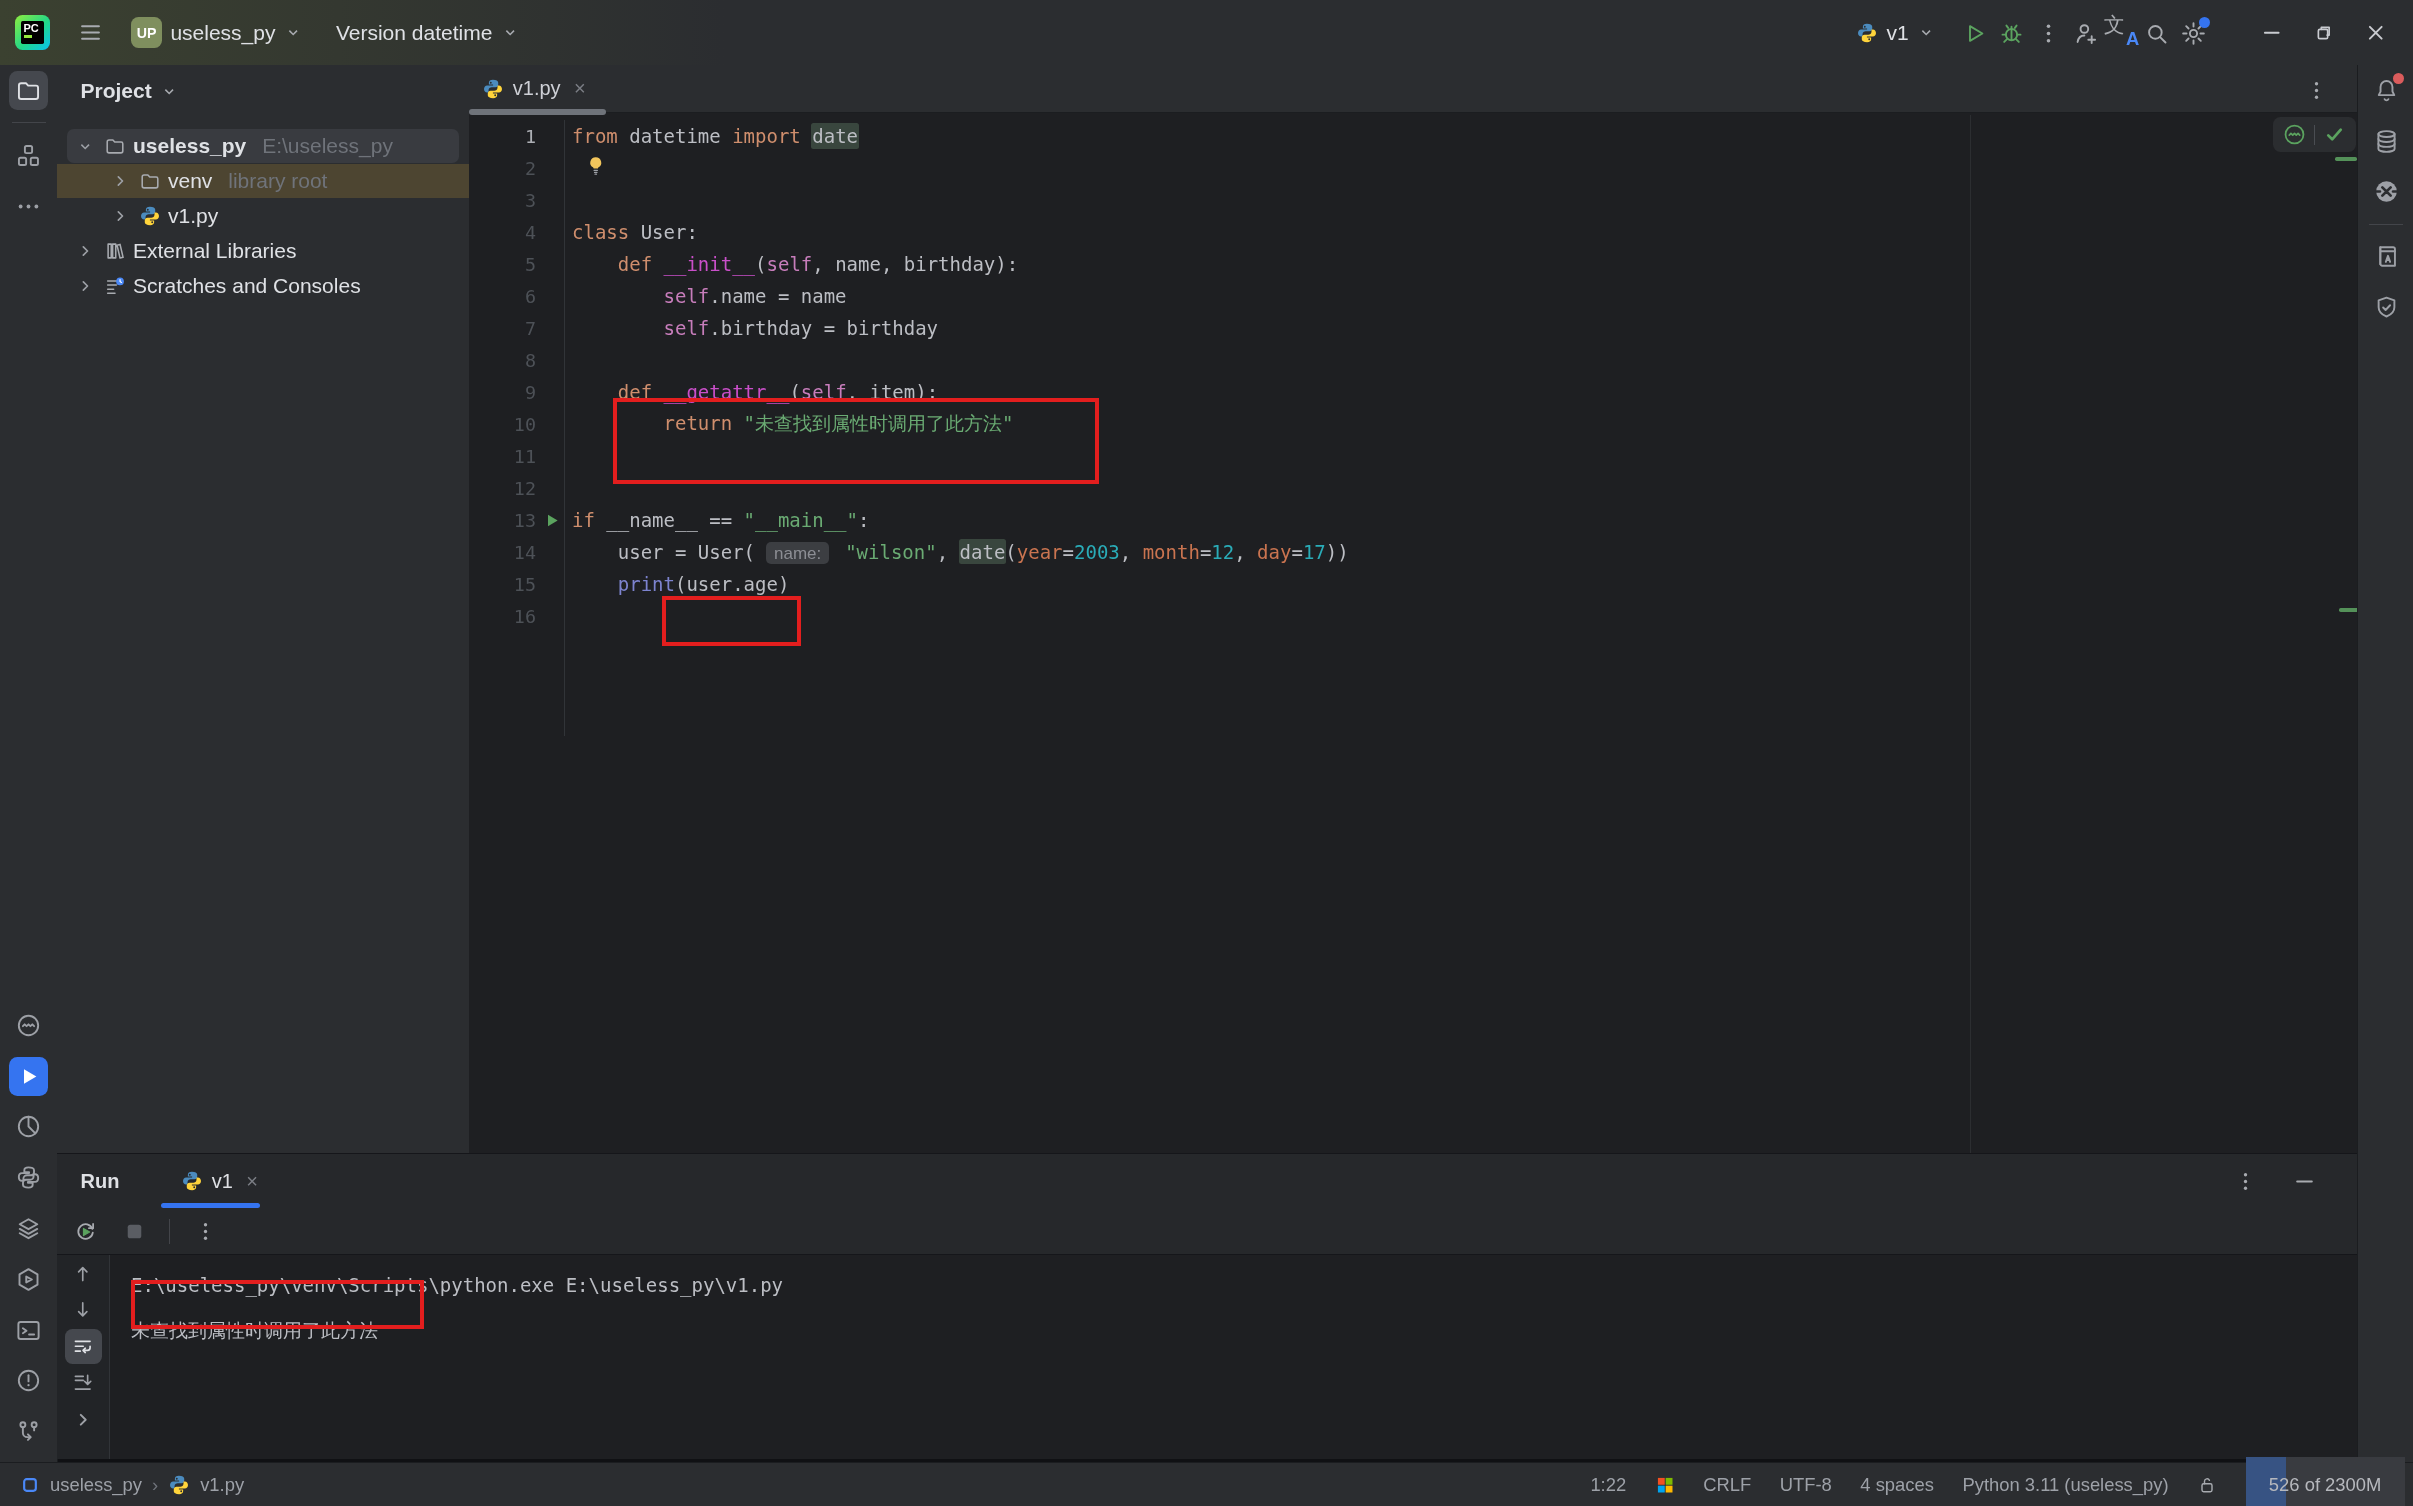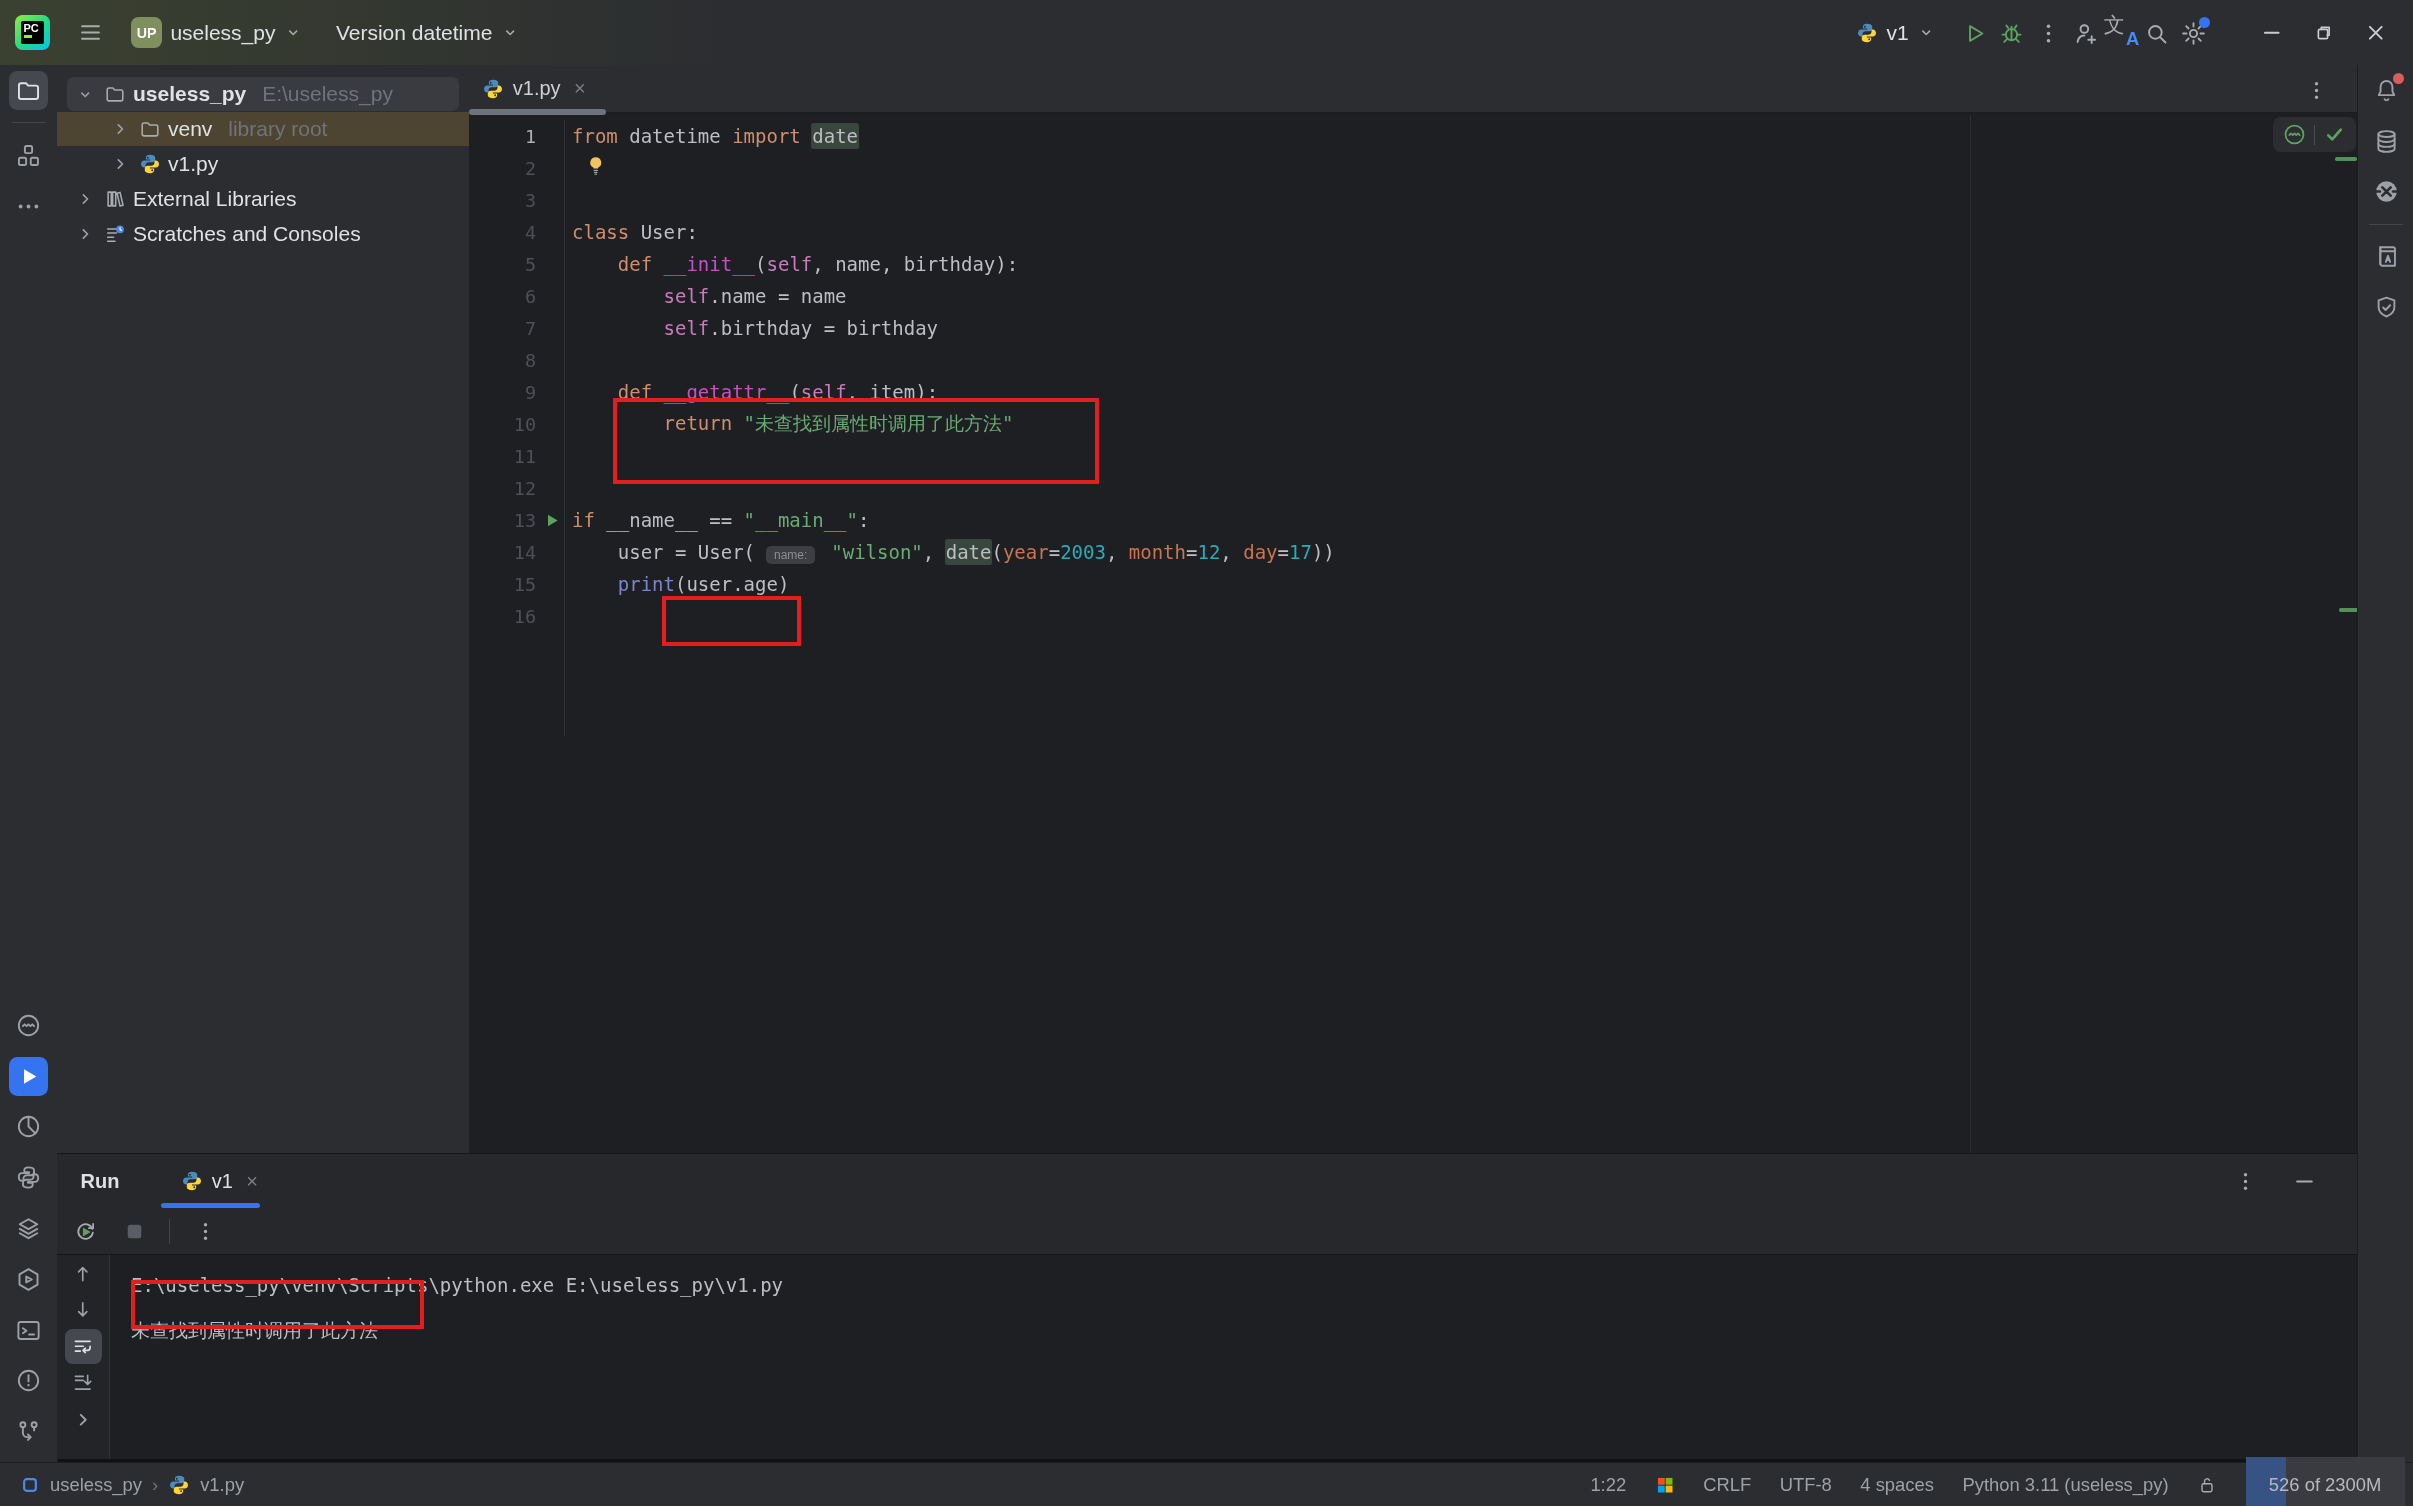--- a/index.html
+++ b/index.html
@@ -72,21 +72,21 @@
     font-family:"DejaVu Sans Mono",monospace;font-size:19px;white-space:pre;}
   .crow .lnum{position:absolute;left:0;width:67px;text-align:right;color:#4d5157;
     font-size:18.4px;font-family:"DejaVu Sans Mono",monospace;}
   .crow .lnum.cur{color:#adafb5;}
   .crow .runplay{position:absolute;left:72px;top:5.9px;color:#5ba35f;}
   .crow .codeline{margin-left:103px;}
   #gutter-sep{position:absolute;left:95px;top:55px;height:616px;width:0.8px;background:#313438;}
   .tk-k{color:#cf8e6d;} .tk-s{color:#6aab73;} .tk-n{color:#2aacb8;} .tk-a{color:#ca7450;}
   .tk-m{color:#c94fc9;} .tk-f{color:#c77dbb;} .tk-b{color:#7d83cf;} .tk-d{color:#bcbec4;}
   .tk-h{background:#39463e;border-radius:2.5px;padding:1.7px 0.8px;margin:-1.7px -0.8px;}
-  .tk-i{font-family:"Liberation Sans",sans-serif;font-size:12px;color:#8c8e94;background:#3c3e42;
+  .tk-i{font-family:"Liberation Sans",sans-serif;font-size:17px;color:#8c8e94;background:#3c3e42;
     border-radius:5px;padding:1.7px 7.5px;margin-right:5px;}
   .usage-lbl{margin-left:103px;color:#5f6367;font-size:17.6px;font-family:"Liberation Sans",sans-serif;}
   .bulb{margin-left:11.7px;}
   
   #run-panel{left:57px;top:1153px;width:2300px;height:305px;background:#1e1f22;border-top:0.8px solid #15161a;}
   #run-head{position:absolute;left:0;top:0;width:100%;height:54px;background:#26282b;display:flex;align-items:center;}
   #run-title{font-weight:bold;font-size:20px;color:#dfe1e5;padding-left:23.5px;}
   .run-tab{display:flex;align-items:center;gap:8.4px;margin-left:52px;font-size:20px;color:#dfe1e5;position:relative;height:100%;padding:0 10px;}
   #run-tab-underline{position:absolute;left:104px;top:49px;width:99px;height:5px;border-radius:2.5px;background:#3574f0;}
   .run-head-right{margin-left:auto;display:flex;align-items:center;gap:22px;padding-right:34px;}
@@ -290,20 +290,28 @@
         <circle cx="7" cy="6" r="2.2"></circle>
         <circle cx="17" cy="6" r="2.2"></circle>
         <path d="M7 8.2V13a4 4 0 004 4h2M17 8.2V11"></path>
         <path d="M11.5 14.5L14 17l-2.5 2.5"></path>
       </svg>
     </div>
     <div style="height: 5px;"></div>
   </div>
 
 <div id="project-panel" class="abs">
+  <div class="pp-head">
+    <span>Project</span>
+    <span class="icon">
+        <svg width="18.4" height="18.4" viewBox="0 0 24 24" fill="none" stroke="currentColor" stroke-width="2">
+          <path d="M7 10l5 5 5-5"></path>
+        </svg>
+      </span>
+  </div>
   <div class="tree" id="tree" style="margin-top:11.7px;">
       <div class="tree-row sel">
         <div class="rowbg"></div>
         <div class="tree-c" style="padding-left: 17px;">
           <span class="chev icon">
             <svg width="18.4" height="18.4" viewBox="0 0 24 24" fill="none" stroke="currentColor" stroke-width="2">
               <path d="M7 10l5 5 5-5"></path>
             </svg>
           </span>
           <span class="icon">

